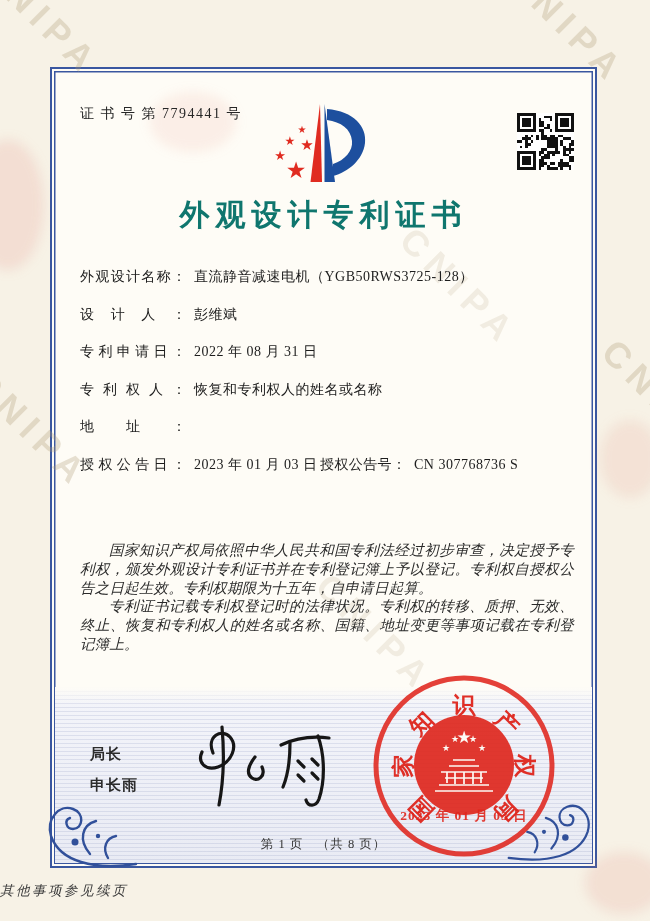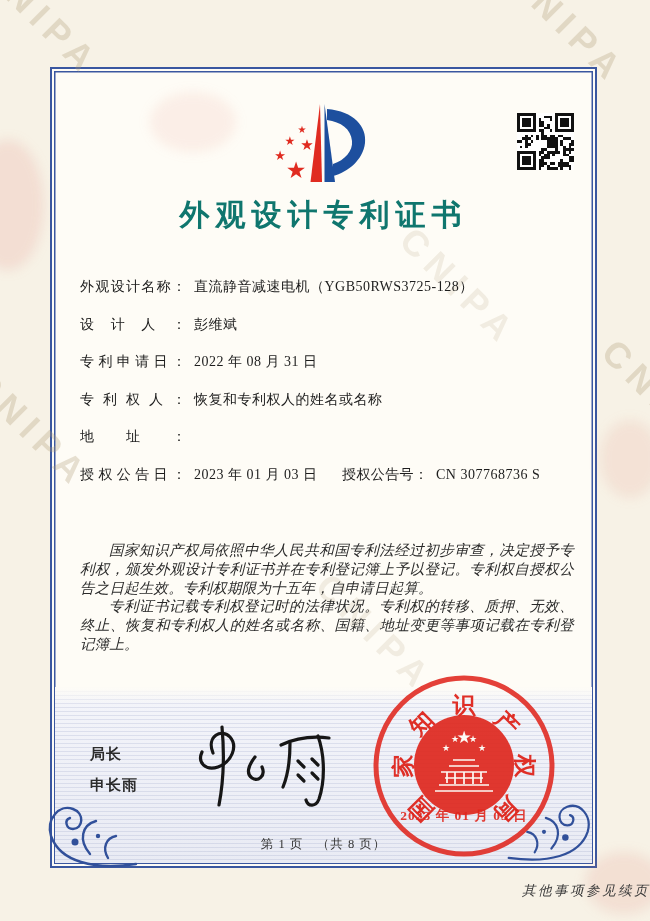--- a/index.html
+++ b/index.html
@@ -29,28 +29,28 @@
   }
   .cert > *{position:absolute; z-index:3;}
   .cert-no{left:28px; top:36px; font-size:14px; letter-spacing:1.5px; color:#262626;}
   .logo{left:200px; top:28px; width:175px; height:92px;}
   .qr{left:465px; top:44px; width:57px; height:57px; background:#fff;}
   .title{
     left:0; top:126px; width:100%; text-align:center;
     font-size:30px; font-weight:bold; letter-spacing:6px; color:#0f766e;
   }
   
-  .fields{left:28px; top:208px; width:500px;}
+  .fields{left:28px; top:198px; width:500px;}
   .frow{display:flex; line-height:20px; margin-bottom:17.5px; font-size:14px; white-space:nowrap;}
   .flabel{
     display:inline-block; width:106px; flex:0 0 106px;
     text-align:justify; text-align-last:justify; letter-spacing:0;
   }
   .flabel2{
-    display:inline-block; width:86px; flex:0 0 86px; margin-left:22px;
+    display:inline-block; width:86px; flex:0 0 86px; 
     text-align:justify; text-align-last:justify;
   }
   .fvalue{margin-left:8px; letter-spacing:.5px;}
   .fvalue.fixed{width:126px; flex:0 0 126px;}
   
   .paras{left:28px; top:472px; width:494px;
     font-size:14.5px; line-height:18.8px; letter-spacing:.2px;
     font-style:italic; color:#2a2a2a; text-align:justify;}
   .paras p{margin:0; text-indent:2em;}
   
@@ -75,36 +75,37 @@
     left:322px; top:738px; width:180px; text-align:center;
     font-size:13.5px; font-weight:bold; color:var(--seal-red,#df251c);
     letter-spacing:1px; opacity:.9;
   }
   .page-info{left:0; bottom:13px; width:100%; text-align:center; font-size:12.5px; letter-spacing:1px; color:#333;}
   .flourish{pointer-events:none;}
   .flourish.fl-left{left:-24px; bottom:-8px; width:112px; height:80px;}
   .flourish.fl-right{right:-14px; bottom:-10px; width:104px; height:92px; transform:scaleX(-1);}
   
   .note{
-    position:absolute; left:0; top:882px; width:100%; z-index:3; text-align:right;
+    position:absolute; left:0; top:882px; width:100%; z-index:3; text-align:left;
     font-size:13.5px; font-style:italic; letter-spacing:2.5px; color:#3c3c3c;font-family:Liberation Serif, serif;
   }
 </style>
 </head>
 <body>
 
 <div class="page">
 
   <div class="smudge" style="left:-28px; top:140px; width:72px; height:130px; background:rgba(224,120,110,.16);"></div>
   <div class="smudge" style="left:150px; top:92px; width:86px; height:60px; background:rgba(228,140,122,.12);"></div>
   <div class="smudge" style="left:600px; top:420px; width:60px; height:78px; background:rgba(224,120,110,.13);"></div>
   <div class="smudge" style="left:585px; top:852px; width:78px; height:62px; background:rgba(224,120,110,.15);"></div>
 
   <div class="cert">
 
+    <div class="cert-no">证 书 号 第 7794441 号</div>
 
     <svg class="logo" viewBox="0 0 175 92">
       <g style="fill:var(--logo-red,#e02b20)" font-family="DejaVu Sans, sans-serif" text-anchor="middle">
         <text x="44" y="81" font-size="23">★</text>
         <text x="28" y="63" font-size="13">★</text>
         <text x="38" y="48" font-size="12">★</text>
         <text x="50" y="36" font-size="10">★</text>
         <text x="55" y="53" font-size="15">★</text>
       </g>
       <path d="M68,7 L58.5,85 L70,85 Z" style="fill:var(--logo-red,#e02b20)"></path>

